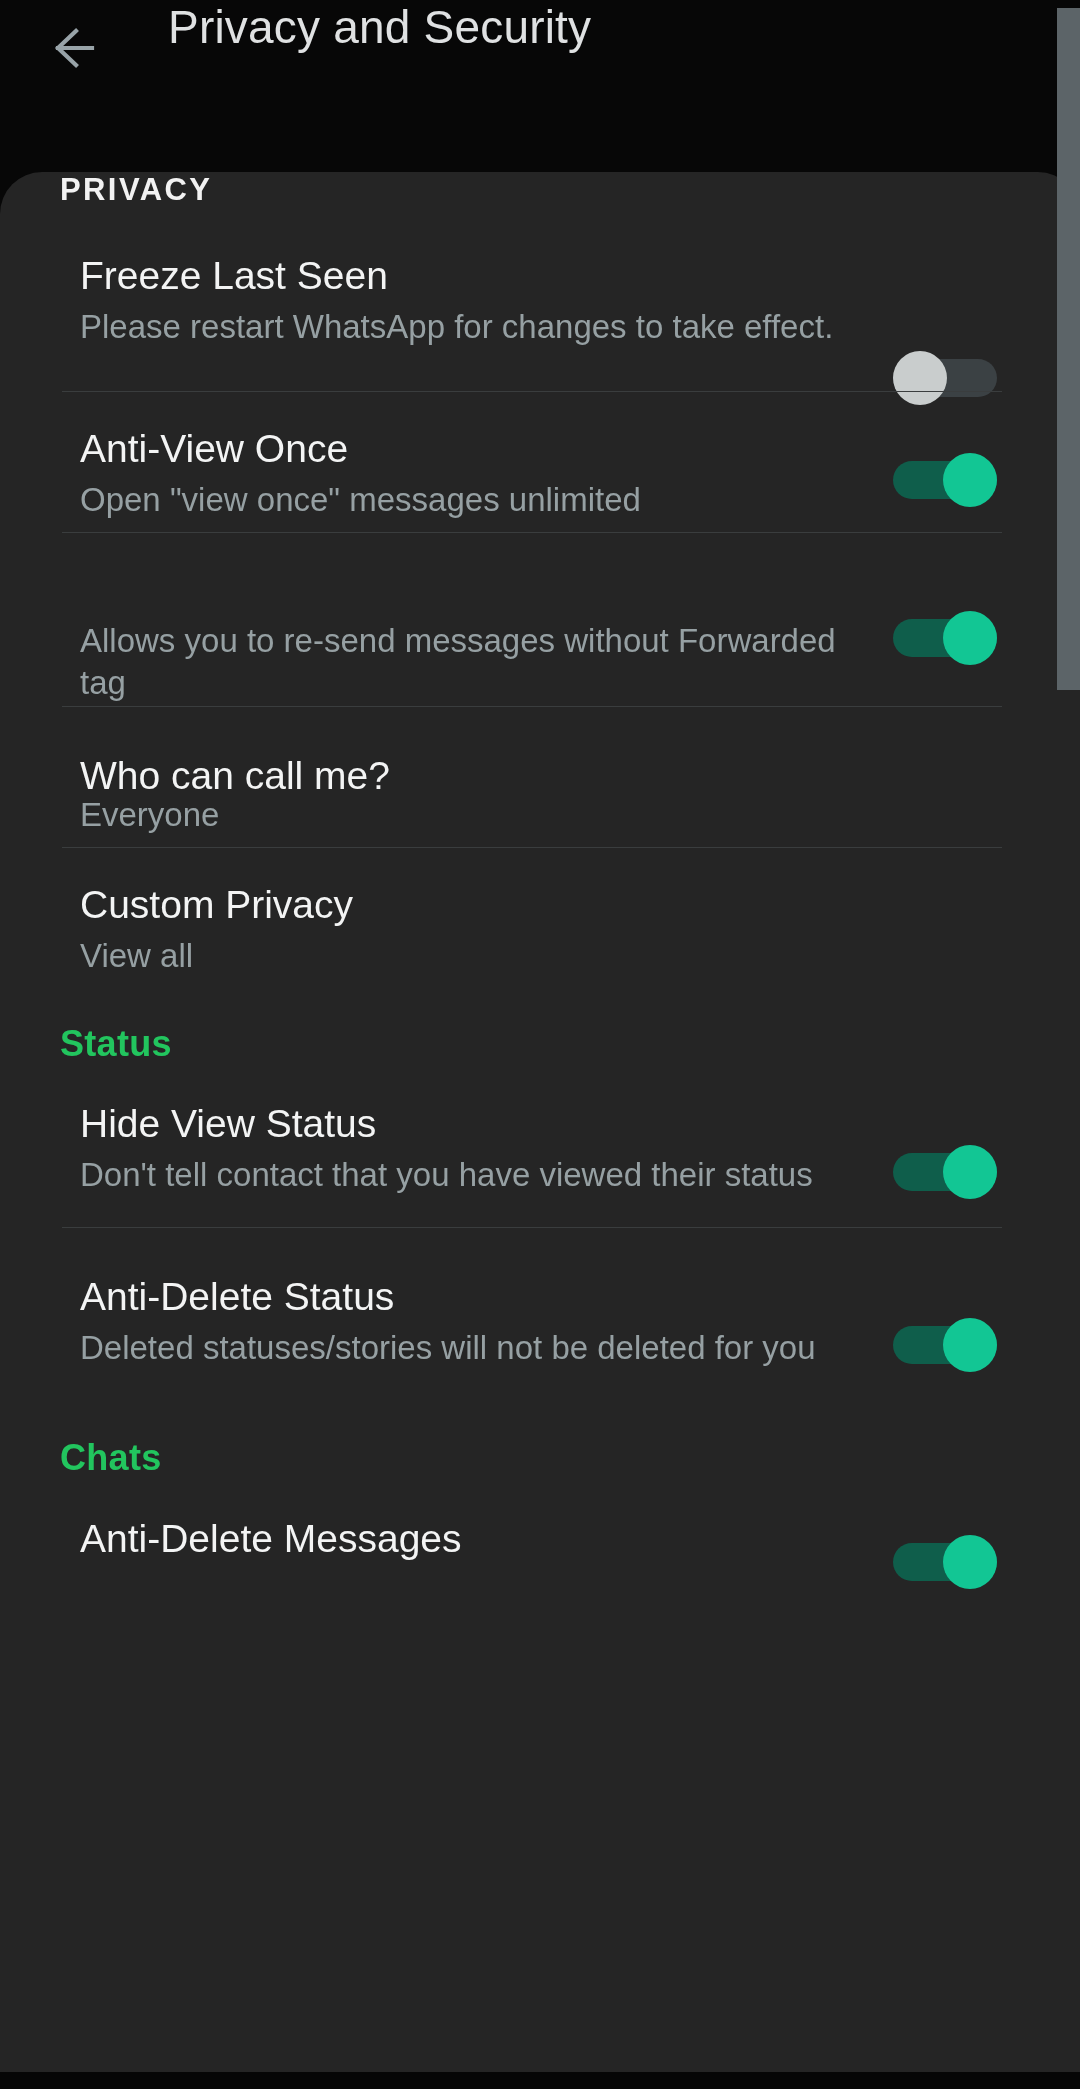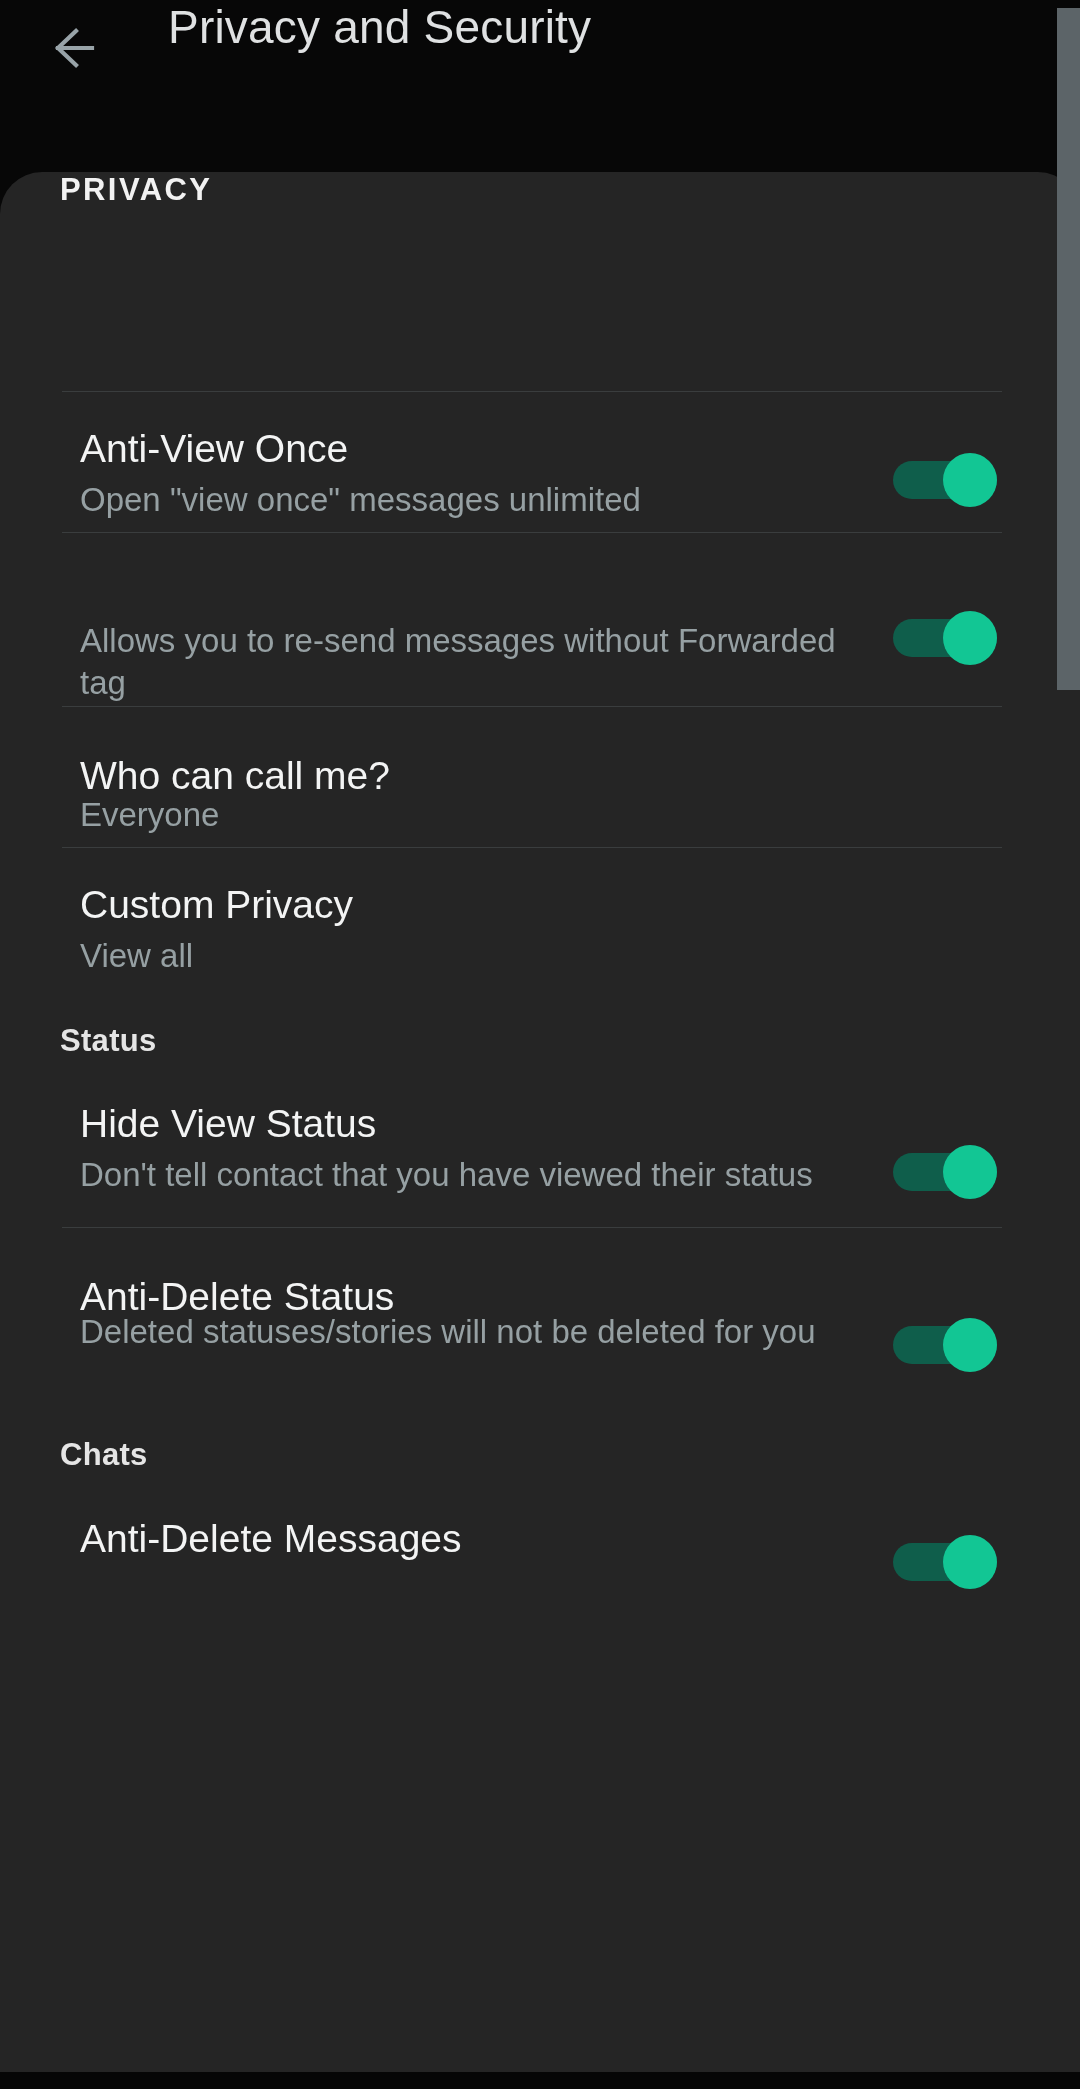--- a/index.html
+++ b/index.html
@@ -71,23 +71,23 @@
     left: 60px;
     font-size: 31px;
     font-weight: bold;
     letter-spacing: 1.6px;
   }
   .section-head.privacy {
     color: #f2f2f2;
     letter-spacing: 2.4px;
   }
   .section-head.green {
-    color: #e5e5e5;
+    color: #22c55e;
     letter-spacing: 0.3px;
-    font-size: 31px;
+    font-size: 36px;
   }
 
   .row {
     position: absolute;
     left: 0;
     width: 1080px;
   }
   .row-title {
     position: absolute;
     left: 80px;
@@ -184,20 +184,28 @@
         </svg>
       </span>
     </div>
     <div id="appbar-title">Privacy and Security</div>
   </div>
 
   <div id="sheet">
 
     <div class="section-head privacy" style="top:0px;">PRIVACY</div>
 
+    <div class="row" style="top:72px; height:148px;">
+      <div class="row-title" style="top:10px;">Freeze Last Seen</div>
+      <div class="row-sub" style="top:62px;">Please restart WhatsApp for changes to take effect.</div>
+      <div class="toggle off" style="left:893px; top:107px;">
+        <div class="track"></div>
+        <div class="thumb"></div>
+      </div>
+    </div>
     <div class="divider" style="top:219px;"></div>
 
     <div class="row" style="top:245px; height:110px;">
       <div class="row-title" style="top:10px;">Anti-View Once</div>
       <div class="row-sub" style="top:62px;">Open "view once" messages unlimited</div>
       <div class="toggle on" style="left:893px; top:36px;">
         <div class="track"></div>
         <div class="thumb"></div>
       </div>
     </div>
@@ -230,21 +238,21 @@
       <div class="row-sub" style="top:62px;">Don't tell contact that you have viewed their status</div>
       <div class="toggle on" style="left:893px; top:53px;">
         <div class="track"></div>
         <div class="thumb"></div>
       </div>
     </div>
     <div class="divider" style="top:1055px;"></div>
 
     <div class="row" style="top:1093px; height:150px;">
       <div class="row-title" style="top:10px;">Anti-Delete Status</div>
-      <div class="row-sub" style="top:46px;">Deleted statuses/stories will not be deleted for you</div>
+      <div class="row-sub" style="top:62px;">Deleted statuses/stories will not be deleted for you</div>
       <div class="toggle on" style="left:893px; top:53px;">
         <div class="track"></div>
         <div class="thumb"></div>
       </div>
     </div>
 
     <div class="section-head green" style="top:1265px;">Chats</div>
 
     <div class="row" style="top:1335px; height:150px;">
       <div class="row-title" style="top:10px;">Anti-Delete Messages</div>

